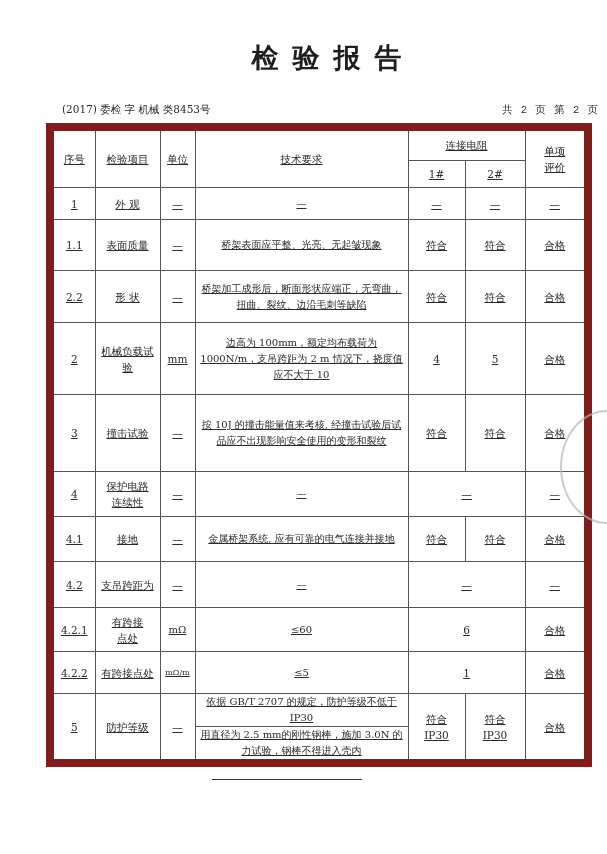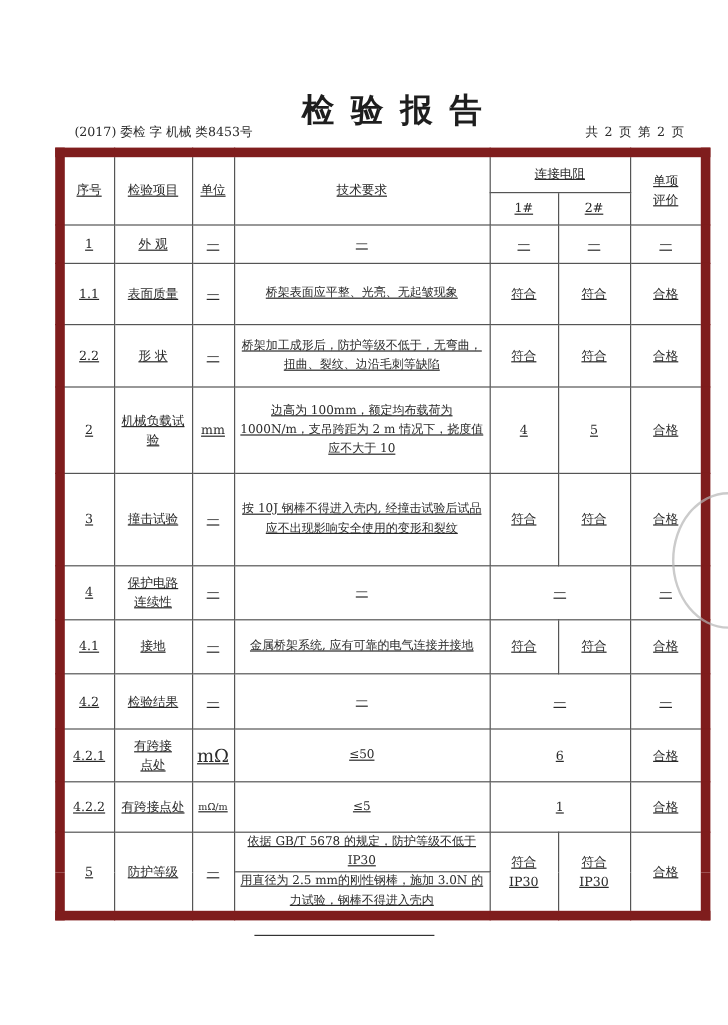--- a/index.html
+++ b/index.html
@@ -2,26 +2,26 @@
 <html><head>
 <meta charset="utf-8">
 <style>
   html, body { margin: 0; padding: 0; }
   body {
     width: 607px; height: 854px; background: #ffffff; position: relative;
     font-family: "DejaVu Serif", "Liberation Serif", serif; color: #2a2a2a;
     overflow: hidden;
   }
   .title {
-    position: absolute; left: 0; top: 74px; width: 607px; text-align: center;
+    position: absolute; left: 0; top: 40px; width: 607px; text-align: center;
     font-family: Liberation Mono, monospace; font-weight: bold; font-size: 27px;
     letter-spacing: 14px; padding-left: 60px; box-sizing: border-box; color: #1e1e1e;
   }
   .ref { position: absolute; left: 62px; top: 103px; font-size: 10.5px; }
-  .page { position: absolute; right: 36px; top: 103px; font-size: 10.5px; letter-spacing: 1px; }
+  .page { position: absolute; right: 8px; top: 103px; font-size: 10.5px; letter-spacing: 1px; font-family: Liberation Mono, monospace; }
   table.report {
     position: absolute; left: 46px; top: 123px; width: 540px;
     border-collapse: collapse; table-layout: fixed; font-size: 10.5px;
     border: 8px solid #7f1d1d;
     text-decoration: underline;
   }
   table.report td, table.report th {
     border: 1px solid #555; text-align: center; vertical-align: middle;
     font-weight: normal; padding: 0 3px; line-height: 16px;
   }
@@ -82,39 +82,39 @@
     <td>—</td>
     <td class="req">桥架表面应平整、光亮、无起皱现象</td>
     <td>符合</td>
     <td>符合</td>
     <td>合格</td>
   </tr>
   <tr style="height:52px">
     <td>2.2</td>
     <td>形 状</td>
     <td>—</td>
-    <td class="req">桥架加工成形后，防护等级不低于，无弯曲，扭曲、裂纹、边沿毛刺等缺陷</td>
+    <td class="req">桥架加工成形后，断面形状应端正，无弯曲，扭曲、裂纹、边沿毛刺等缺陷</td>
     <td>符合</td>
     <td>符合</td>
     <td>合格</td>
   </tr>
   <tr style="height:72px">
     <td>2</td>
     <td>机械负载试验</td>
     <td>mm</td>
     <td class="req">边高为 100mm，额定均布载荷为 1000N/m，支吊跨距为 2 m 情况下，挠度值应不大于 10</td>
     <td>4</td>
     <td>5</td>
     <td>合格</td>
   </tr>
   <tr style="height:77px">
     <td>3</td>
     <td>撞击试验</td>
     <td>—</td>
-    <td class="req">按 10J 钢棒不得进入壳内, 经撞击试验后试品应不出现影响安全使用的变形和裂纹</td>
+    <td class="req">按 10J 的撞击能量值来考核, 经撞击试验后试品应不出现影响安全使用的变形和裂纹</td>
     <td>符合</td>
     <td>符合</td>
     <td>合格</td>
   </tr>
   <tr style="height:45px">
     <td>4</td>
     <td style="padding:0 9px">保护电路连续性</td>
     <td>—</td>
     <td class="req center">—</td>
     <td colspan="2">—</td>
@@ -124,47 +124,47 @@
     <td>4.1</td>
     <td>接地</td>
     <td>—</td>
     <td class="req">金属桥架系统, 应有可靠的电气连接并接地</td>
     <td>符合</td>
     <td>符合</td>
     <td>合格</td>
   </tr>
   <tr style="height:46px">
     <td>4.2</td>
-    <td>检验结果</td>
+    <td>支吊跨距为</td>
     <td>—</td>
     <td class="req center">—</td>
     <td colspan="2">—</td>
     <td>—</td>
   </tr>
   <tr style="height:44px">
     <td>4.2.1</td>
     <td style="padding:0 12px">有跨接点处</td>
-    <td style="font-size:15px">mΩ</td>
-    <td class="req center">≤50</td>
+    <td style="font-size:10px">mΩ</td>
+    <td class="req center">≤60</td>
     <td colspan="2">6</td>
     <td>合格</td>
   </tr>
   <tr style="height:42px">
     <td>4.2.2</td>
     <td>有跨接点处</td>
     <td style="font-size:8px;padding:0">mΩ/m</td>
     <td class="req center">≤5</td>
     <td colspan="2">1</td>
     <td>合格</td>
   </tr>
   <tr style="height:32px">
     <td rowspan="2">5</td>
     <td rowspan="2">防护等级</td>
     <td rowspan="2">—</td>
-    <td class="req">依据 GB/T 5678 的规定，防护等级不低于 IP30</td>
+    <td class="req">依据 GB/T 2707 的规定，防护等级不低于 IP30</td>
     <td rowspan="2" style="padding:0 12px">符合 IP30</td>
     <td rowspan="2" style="padding:0 14px">符合 IP30</td>
     <td rowspan="2">合格</td>
   </tr>
   <tr class="sub-row" style="height:32px">
     <td class="req">用直径为 2.5 mm的刚性钢棒，施加 3.0N 的力试验，钢棒不得进入壳内</td>
   </tr>
 </tbody>
   </table>
 

